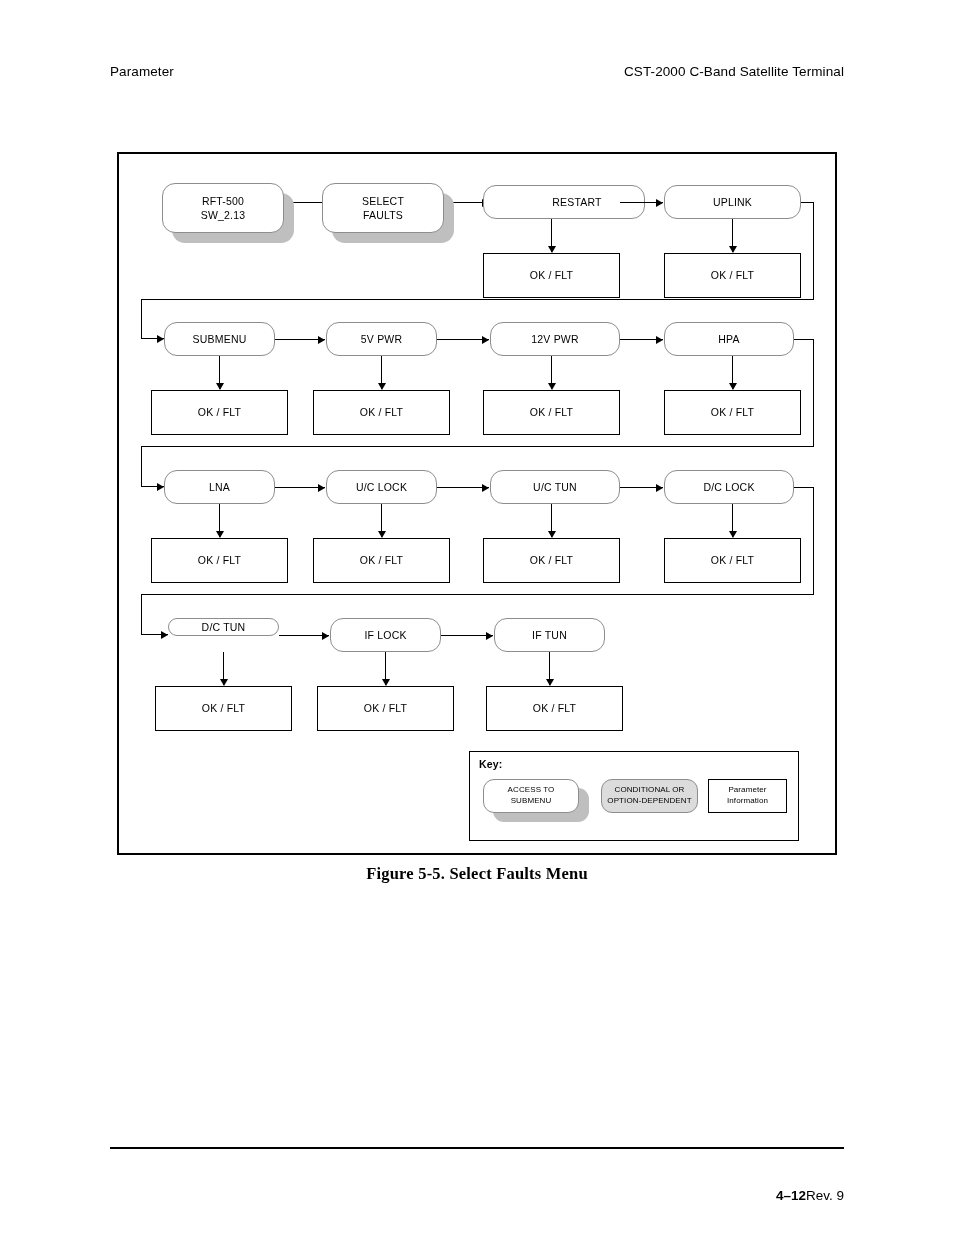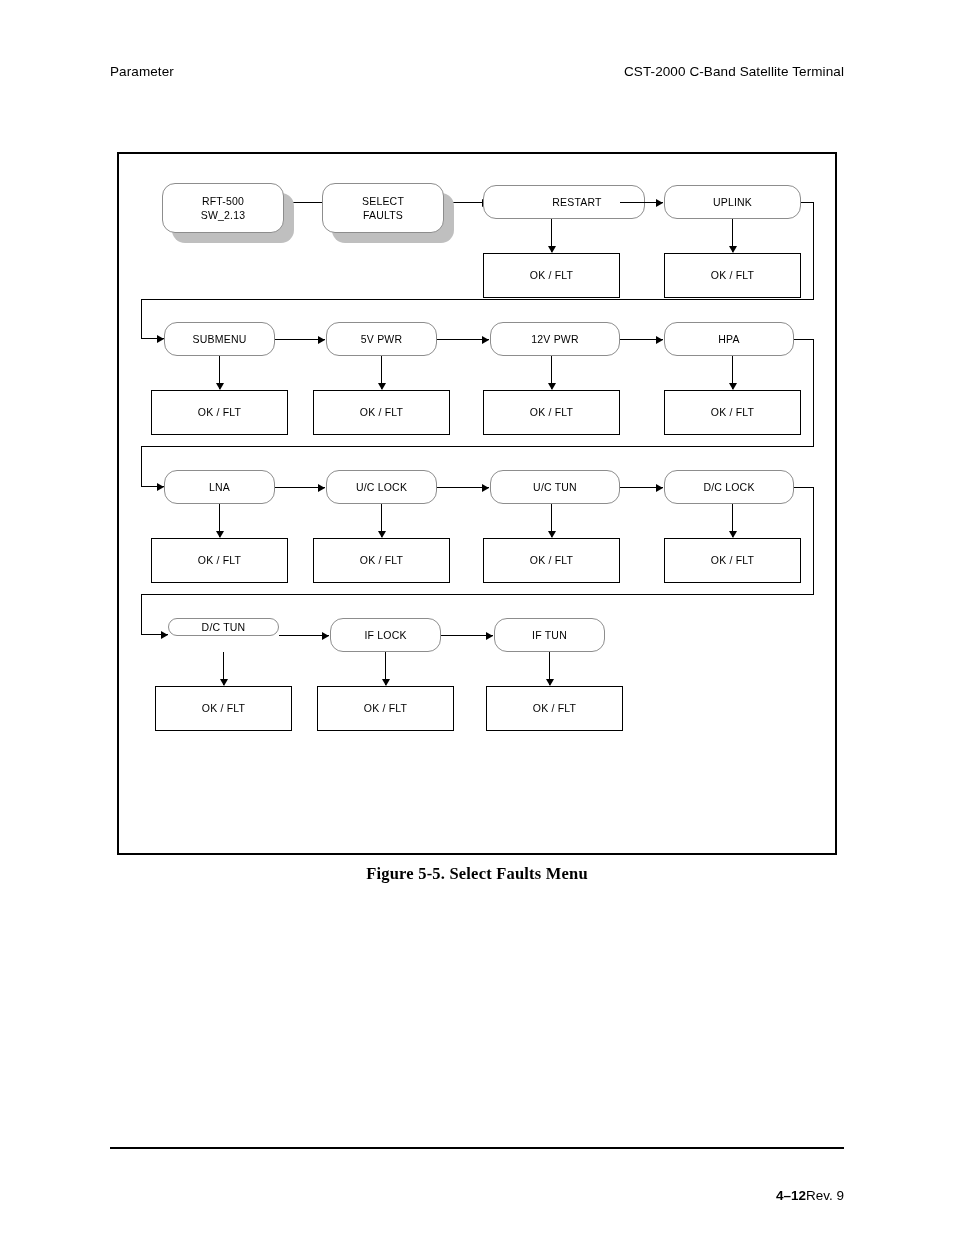--- a/index.html
+++ b/index.html
@@ -331,20 +331,29 @@
     <div class="node rect" style="left:198px; top:532px; width:137px; height:45px;">OK / FLT</div>
 
     <div class="hline" style="left:322px; top:481px; width:52px;"></div>
     <div class="arrow-r" style="left:367px; top:477.5px;"></div>
 
     <div class="node rounded" style="left:375px; top:464px; width:111px; height:34px;">IF TUN</div>
     <div class="vline" style="left:430px; top:498px; height:33px;"></div>
     <div class="arrow-d" style="left:426.5px; top:525px;"></div>
     <div class="node rect" style="left:367px; top:532px; width:137px; height:45px;">OK / FLT</div>
 
+    <div class="key-box">
+      <div class="key-title">Key:</div>
+      <div class="key-shadow"></div>
+      <div class="key-item submenu">ACCESS TO
+SUBMENU</div>
+      <div class="key-item conditional">CONDITIONAL OR
+OPTION-DEPENDENT</div>
+      <div class="key-item param">Parameter Information</div>
+    </div>
 
   </div>
 </div>
 
 <div class="caption">Figure 5-5.  Select Faults Menu</div>
 
 <div class="footer-rule"></div>
 <div class="page-footer">
   <span>4–12</span>
   <span class="rev">Rev. 9</span>

